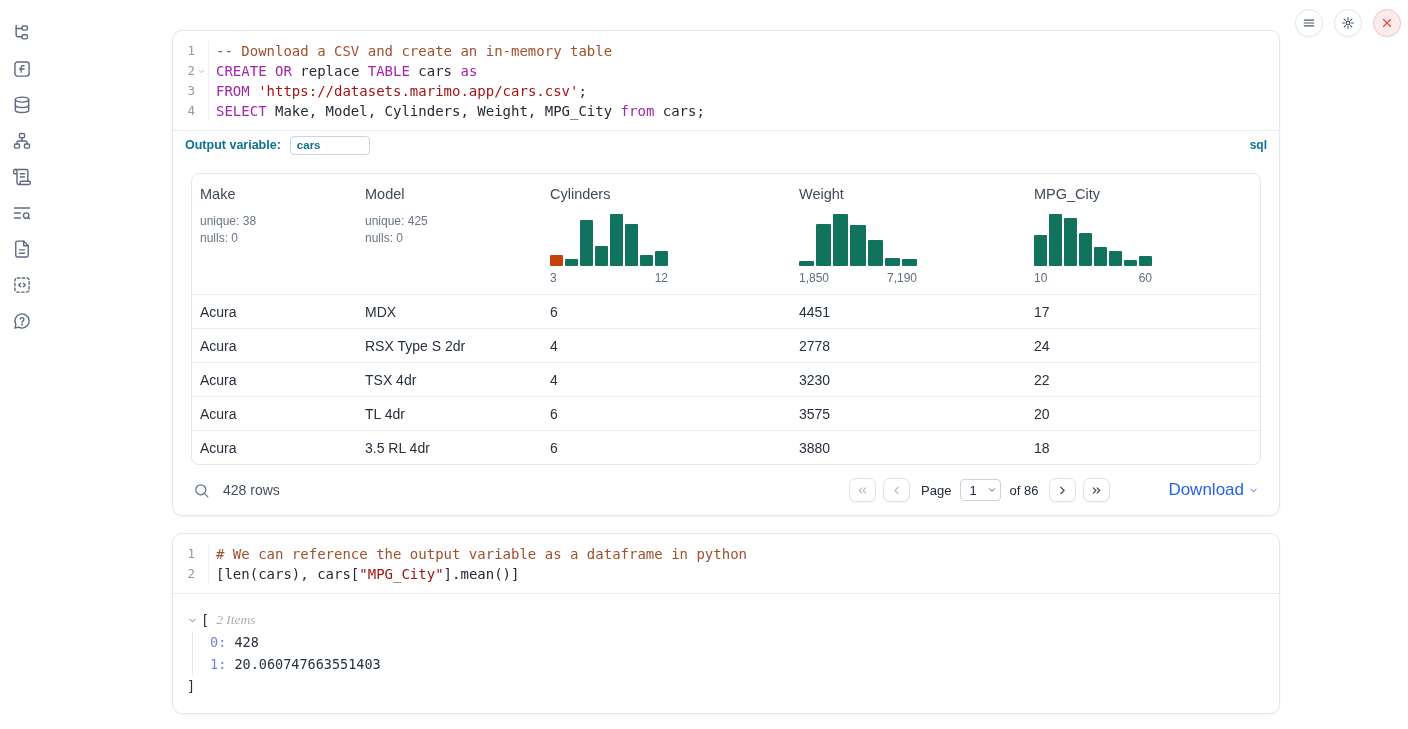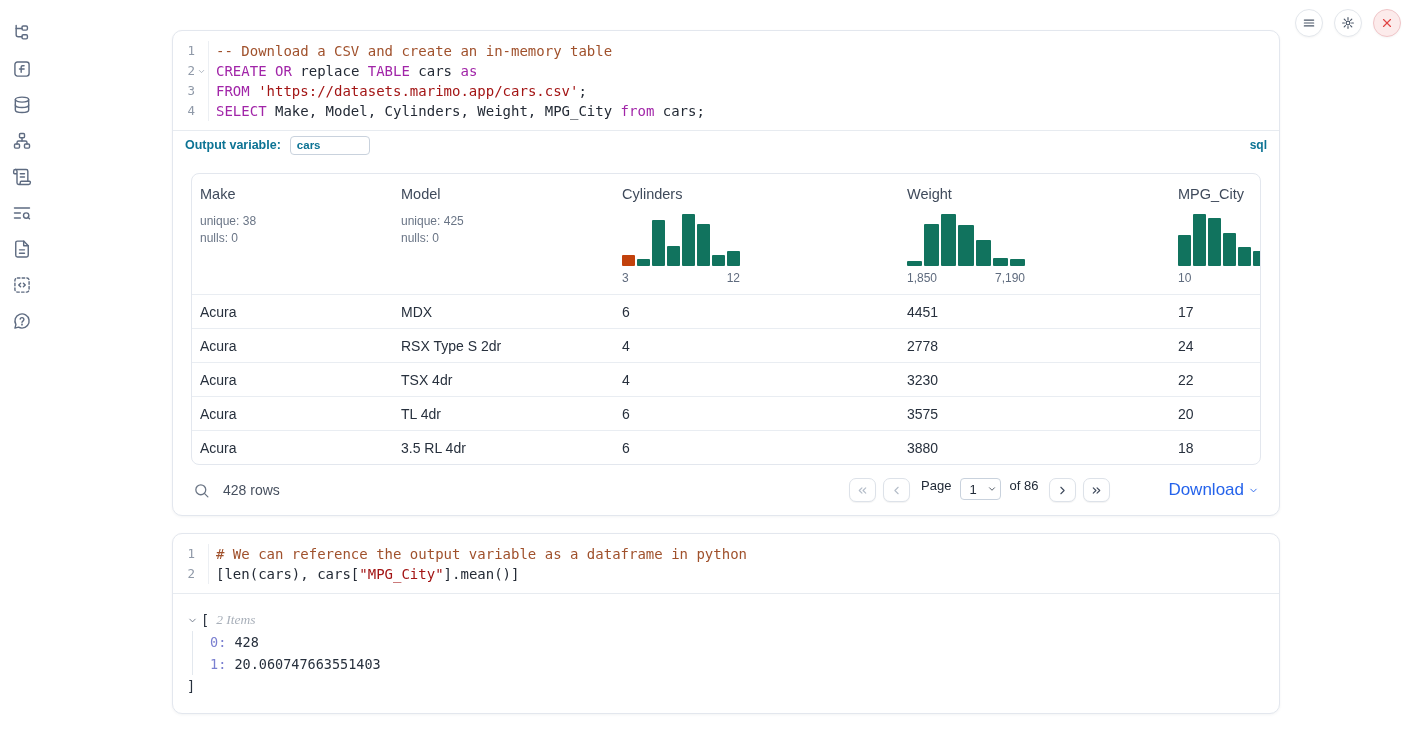--- a/index.html
+++ b/index.html
@@ -55,38 +55,38 @@
     border-top:1px solid #e7ebf0; padding:0 12px; }
   .outvar-label { font-size:12.5px; font-weight:700; color:#0c7394;text-align:center; }
   .outvar-input { margin-left:9px; width:80px; height:19px; border:1px solid #c9d2dd;
     border-radius:4px; padding:0 6px; font-family:"Liberation Sans",sans-serif;
     font-size:11.5px; font-weight:700; color:#0c7394; outline:none; }
   .lang-badge { margin-left:auto; font-size:12px; font-weight:600; color:#0c7394;text-align:center; }
 
   
   .table-section { padding:14px 18px 12px; }
   .table-card { border:1px solid #e3e7ee; border-radius:8px; overflow:hidden; }
-  .thead, .trow { display:grid; grid-template-columns:165px 185px 249px 235px 1fr;gap:36px; }
+  .thead, .trow { display:grid; grid-template-columns:165px 185px 249px 235px 1fr; }
   .th { padding:12px 8px 9px; cursor:pointer; }
   .th-label { font-size:14.5px; color:#3f4a5b; }
   .th-meta { margin-top:11px; font-size:12px; color:#6a7586; line-height:17px; }
   .hist { margin-top:12px; width:118px; }
   .hist-bars { height:52px; display:flex; align-items:flex-end; gap:2px; }
   .hist-bars .bar { flex:1; background:#11735e; border-radius:1px; }
   .hist-labels { display:flex; justify-content:space-between; margin-top:5px;
     font-size:12px; color:#5f6b7e; }
   .trow { border-top:1px solid #e9edf2; height:34px; align-items:center; cursor:pointer; }
   .tcell { padding-left:8px; font-size:14px; color:#27303d; }
 
   .table-footer { display:flex; align-items:center; margin-top:12px; height:26px; padding:0 2px; }
   .search-icon { width:17px; height:17px; cursor:pointer; }
   .search-icon svg { width:17px; height:17px; stroke:#6b7585; fill:none;
     stroke-width:1.8; stroke-linecap:round; }
   .rows-count { margin-left:13px; font-size:14px; color:#47505f; }
-  .pager { margin-left:auto; display:flex; gap:7px; }
+  .pager { margin-left:auto; display:flex; align-items:center; gap:7px; }
   .pg-btn { width:27px; height:24px; border:1px solid #dde2e9; border-radius:7px;
     background:#fff; display:flex; align-items:center; justify-content:center;
     box-shadow:0 1px 1px rgba(0,0,0,.05); cursor:pointer; }
   .pg-btn svg { width:13px; height:13px; stroke:#3f4a5c; fill:none;
     stroke-width:2.1; stroke-linecap:round; stroke-linejoin:round; }
   .pg-btn.disabled svg { stroke:#b4bdc9; }
   .page-label { font-size:13px; color:#222b38; margin:0 2px 0 4px; }
   .of-label { font-size:13px; color:#222b38; margin:0 4px 0 1px; }
   .select-wrap { position:relative; }
   .select-wrap select { appearance:none; -webkit-appearance:none; width:41px; height:22px;

